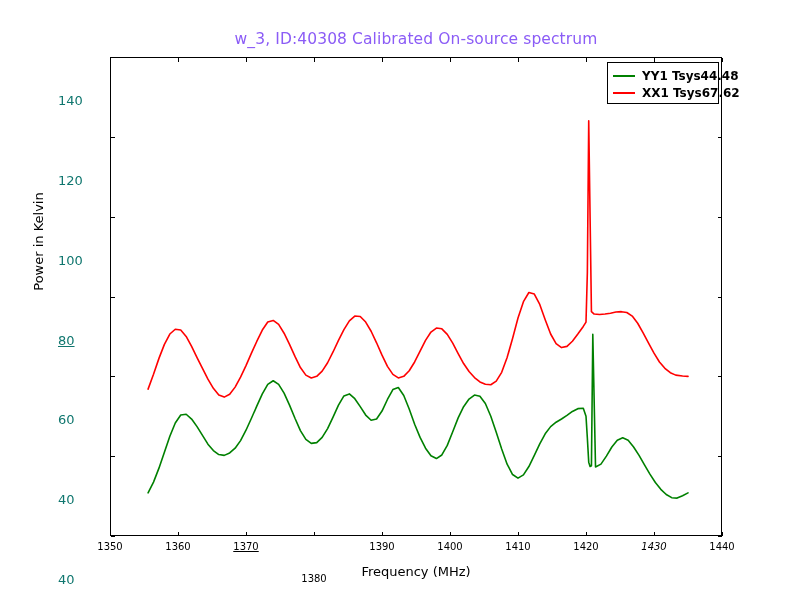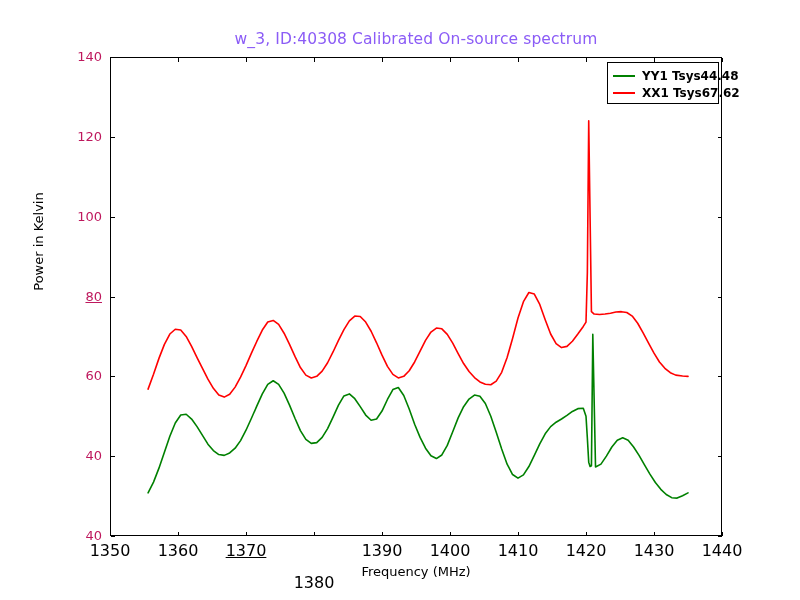--- a/index.html
+++ b/index.html
@@ -11,22 +11,22 @@
 
   #plot-svg{position:absolute;left:110px;top:57px;width:612px;height:479px;}
 
   .fig-title{position:absolute;left:110px;top:30px;width:612px;text-align:center;
     font-size:15.5px;color:#8b5cf6;letter-spacing:0.1px;}
 
   .xlabel{position:absolute;left:110px;top:564px;width:612px;text-align:center;font-size:13px;color:#000;}
   .ylabel{position:absolute;left:-62px;top:234px;width:200px;text-align:center;font-size:13px;color:#000;
     transform:rotate(-90deg);transform-origin:center center;}
 
-  .xtick-label{position:absolute;font-size:16px;color:#000;text-align:center;width:60px;top:541px;}
-  .ytick-label{position:absolute;font-size:13px;color:#be185d;text-align:right;width:44px;height:14px;}
+  .xtick-label{position:absolute;font-size:10px;color:#000;text-align:center;width:60px;top:541px;}
+  .ytick-label{position:absolute;font-size:13px;color:#0f766e;text-align:left;width:44px;height:14px;margin-top:44px;}
 
   .tick-x{position:absolute;width:1px;height:4px;background:#000;top:532px;}
   .tick-x-top{position:absolute;width:1px;height:4px;background:#000;top:58px;}
   .tick-y{position:absolute;width:4px;height:1px;background:#000;left:111px;}
   .tick-y-right{position:absolute;width:4px;height:1px;background:#000;left:718px;}
 
   .legend-box{position:absolute;left:607px;top:62px;width:112px;height:42px;
     border:1px solid #000;background:#fff;box-sizing:border-box;padding:4px 5px 0 5px;}
   .legend-row{display:flex;align-items:center;height:17px;}
   .legend-swatch{width:22px;height:2px;margin-right:7px;flex:0 0 22px;}
@@ -82,21 +82,21 @@
     <div class="tick-x-top" style="left: 450px;"></div>
     <div class="xtick-label" style="left: 420px;">1400</div>
     <div class="tick-x" style="left: 518px;"></div>
     <div class="tick-x-top" style="left: 518px;"></div>
     <div class="xtick-label" style="left: 488px;">1410</div>
     <div class="tick-x" style="left: 586px;"></div>
     <div class="tick-x-top" style="left: 586px;"></div>
     <div class="xtick-label" style="left: 556px;">1420</div>
     <div class="tick-x" style="left: 654px;"></div>
     <div class="tick-x-top" style="left: 654px;"></div>
-    <div class="xtick-label" style="left: 624px;">1430</div>
+    <div class="xtick-label" style="left: 624px; font-style: italic;">1430</div>
     <div class="tick-x" style="left: 722px;"></div>
     <div class="tick-x-top" style="left: 722px;"></div>
     <div class="xtick-label" style="left: 692px;">1440</div>
     <div class="tick-y" style="top: 536px;"></div>
     <div class="tick-y-right" style="top: 536px;"></div>
     <div class="ytick-label" style="top: 528px; left: 58px;">40</div>
     <div class="tick-y" style="top: 456.167px;"></div>
     <div class="tick-y-right" style="top: 456.167px;"></div>
     <div class="ytick-label" style="top: 448.167px; left: 58px;">40</div>
     <div class="tick-y" style="top: 376.333px;"></div>

